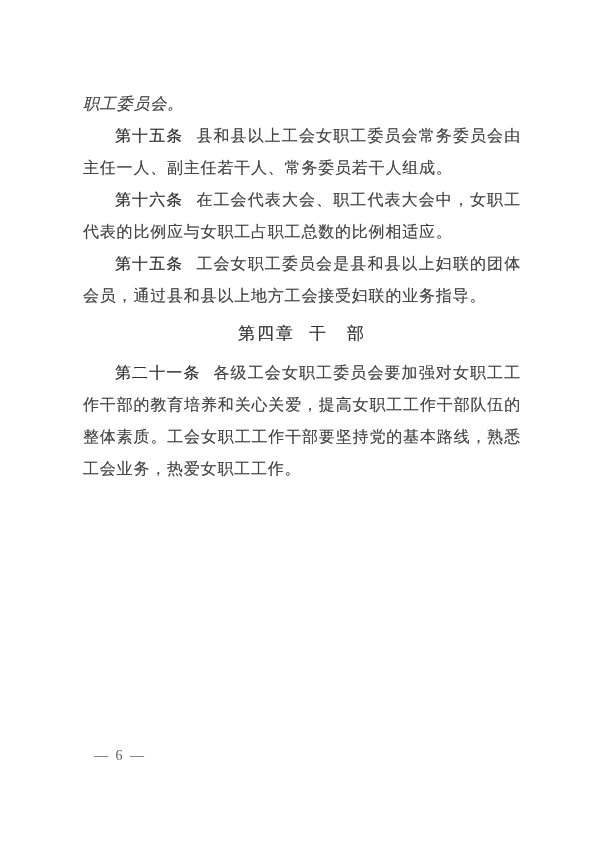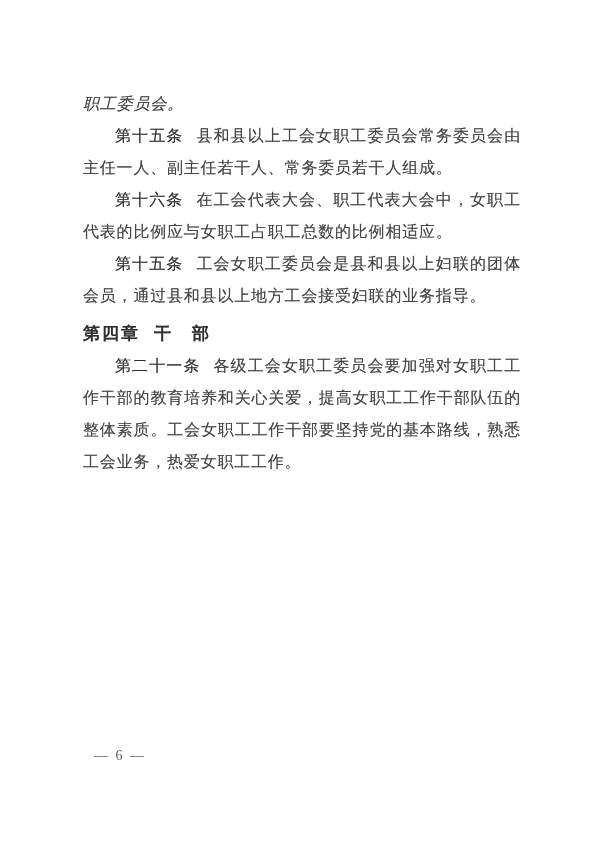--- a/index.html
+++ b/index.html
@@ -39,25 +39,26 @@
   .para { text-indent: 32px; }
   .cont { text-indent: 0; font-style: italic; }
 
   .num {
     font-weight: normal;
     color: var(--bold-text, #2f2f2f);
     margin-right: 13px;
   }
 
   .chapter {
-    margin: 6px 0 0 0;
+    margin: 6px 0 7px 0;
     padding: 0;
     font-size: 17px;
-    font-weight: bold;
+    font-weight: normal;
     color: var(--bold-text, #2f2f2f);
+    text-align: center;
     text-indent: 0;
     letter-spacing: 2px;
     line-height: 32px;
   }
   .ch-title { margin-left: 14px; }
 
   .pagenum {
     position: absolute;
     left: 94px;
     top: 746px;

